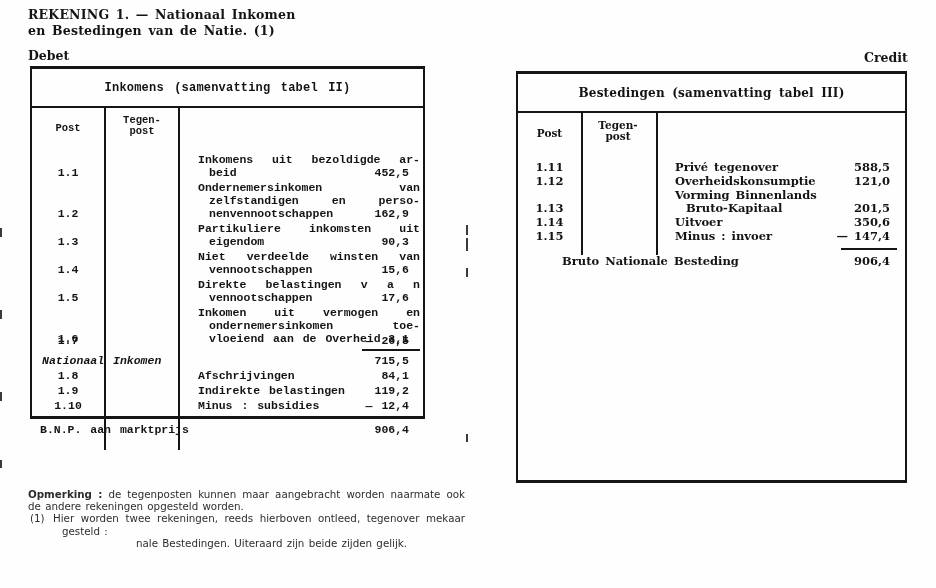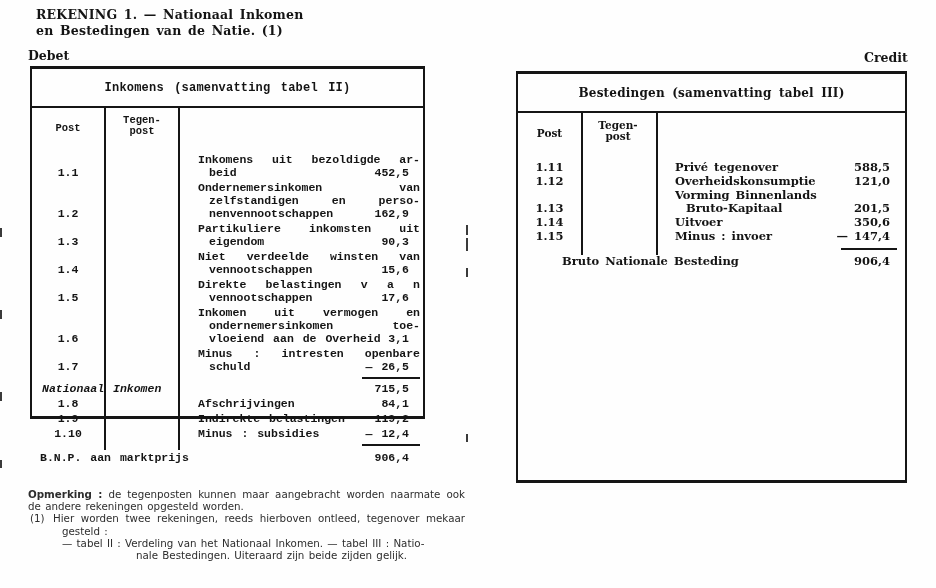--- a/index.html
+++ b/index.html
@@ -1,20 +1,20 @@
 <!DOCTYPE html>
 <html><head>
 <meta charset="utf-8">
 <style>
   html,body{margin:0;padding:0;background:#ffffff;}
   #page{position:relative;width:936px;height:588px;background:#fefefe;overflow:hidden;
         font-family:"DejaVu Serif", serif;color:#141414;}
 
   
-  #doc-title{position:absolute;left:36px;top:7px;font-size:12.5px;font-weight:700;
+  #doc-title{position:absolute;left:28px;top:7px;font-size:12.5px;font-weight:700;
              line-height:16px;letter-spacing:.2px;word-spacing:2px;}
   #debet-label{position:absolute;left:28px;top:48px;font-size:12.5px;font-weight:700;}
   #credit-label{position:absolute;left:864px;top:50px;font-size:12.5px;font-weight:700;}
 
   
   .acct-table{position:absolute;border:2px solid #151515;border-top-width:3px;border-bottom-width:3px;
               box-sizing:border-box;background:#fefefe;}
   #debet-table{left:30px;top:66px;width:395px;height:353px;font-family:Liberation Mono, monospace;}
   #credit-table{left:516px;top:71px;width:391px;height:412px;}
 
@@ -148,24 +148,20 @@
             <div class="cell-post">1.6</div>
             <div class="cell-desc">
               <div class="dline just">Inkomen uit vermogen en</div>
               <div class="dline ind just">ondernemersinkomen toe-</div>
               <div class="dline ind">vloeiend aan de Overheid</div>
             </div>
             <div class="cell-amt">3,1</div>
           </div>
           <div class="trow">
             <div class="cell-post">1.7</div>
-            <div class="cell-desc">
-              <div class="dline just">Minus : intresten openbare</div>
-              <div class="dline ind">schuld</div>
-            </div>
             <div class="cell-amt">— 26,5</div>
           </div>
         </div>
       <div class="amt-rule"></div>
       <div class="srow">
         <span class="slabel">Nationaal Inkomen</span>
         <span class="samt">715,5</span>
       </div>
       <div class="rows" id="debet-rows2" style="padding-top:0">
           <div class="trow">
@@ -248,21 +244,20 @@
         <span>Bruto Nationale Besteding</span>
         <span class="tamt">906,4</span>
       </div>
     </div>
   </div>
 
   <div id="footnote">
     <p><span class="bold">Opmerking :</span> <span>de tegenposten kunnen maar aangebracht worden naarmate ook de andere rekeningen opgesteld worden.</span></p>
     <p id="fn-note1"><span class="marker">(1)</span><span>Hier worden twee rekeningen, reeds hierboven ontleed, tegenover mekaar gesteld :</span></p>
     <div id="fn-sub">
-      <div>— tabel II : Verdeling van het Nationaal Inkomen. — tabel III : Natio-</div>
       <div class="l2">nale Bestedingen. Uiteraard zijn beide zijden gelijk.</div>
     </div>
   </div>
 
   <div class="artifact" style="left:466px;top:225px;height:10px"></div>
   <div class="artifact" style="left:466px;top:238px;height:13px"></div>
   <div class="artifact" style="left:466px;top:268px;height:9px"></div>
   <div class="artifact" style="left:466px;top:434px;height:8px"></div>
   <div class="artifact" style="left:0px;top:228px;height:9px"></div>
   <div class="artifact" style="left:0px;top:310px;height:9px"></div>

